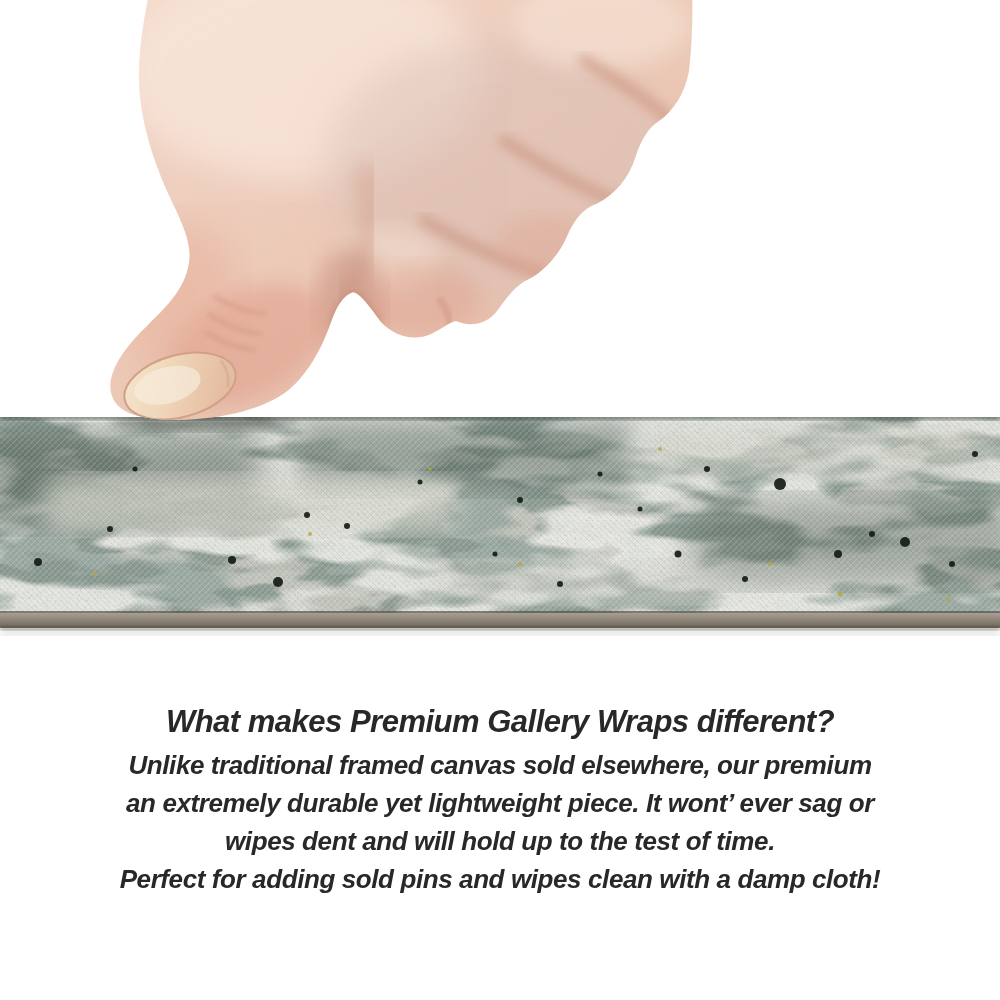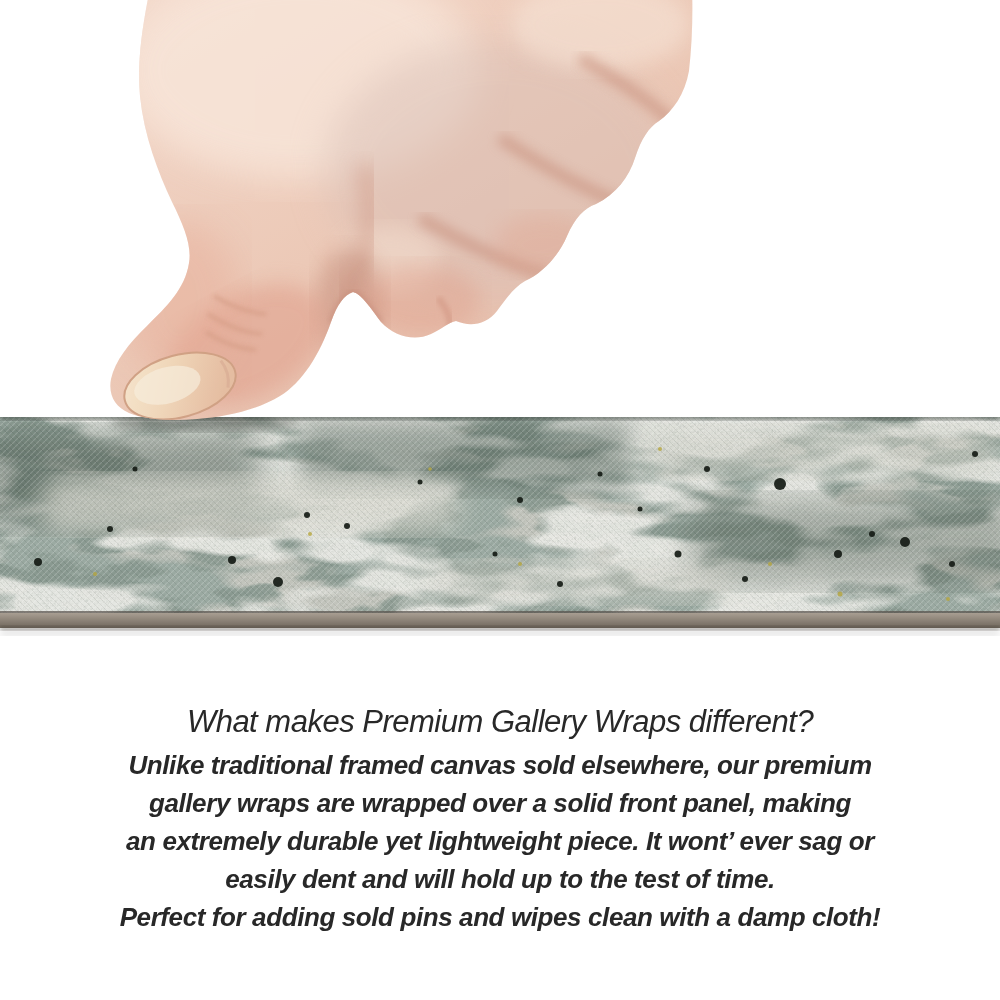--- a/index.html
+++ b/index.html
@@ -7,21 +7,21 @@
     position:relative;width:1000px;height:1000px;background:#ffffff;
     overflow:hidden;font-family:"Liberation Sans",sans-serif;
   }
   .hand-photo{position:absolute;top:0;left:0;z-index:3;}
   .canvas-strip{position:absolute;top:414px;left:0;z-index:2;}
   .info{
     position:absolute;top:701px;left:0;width:1000px;z-index:4;
     text-align:center;font-style:italic;color:#282828;
   }
   .info-heading{
-    font-size:31px;line-height:42px;font-weight:400;
+    font-size:31px;line-height:42px;font-weight:700;
     letter-spacing:-0.5px;margin:0 0 3px 0;white-space:nowrap;
   }
   .info-line{
     display:block;font-size:26px;line-height:38px;font-weight:700;
     letter-spacing:-0.4px;white-space:nowrap;
   }
 </style>
 </head>
 <body>
 
@@ -206,18 +206,17 @@
         <path d="M226,372 Q232,386 226,400" stroke="#d8ad94" stroke-width="3" fill="none" opacity="0.7"></path>
       </g>
 
       <path d="M331,322 C337,305 344,295 353,292 C362,294 371,309 381,322" stroke="#c88e7b" stroke-width="6" fill="none" filter="url(#hb2)" opacity="0.5"></path>
     </g>
   </svg>
 
   <div class="info">
     <h1 class="info-heading">What makes Premium Gallery Wraps different?</h1>
     <span class="info-line">Unlike traditional framed canvas sold elsewhere, our premium</span>
-    <span class="info-line">gallery wraps are wrapped over a solid front panel, making</span>
     <span class="info-line">an extremely durable yet lightweight piece. It wont’ ever sag or</span>
-    <span class="info-line">easily dent and will hold up to the test of time.</span>
+    <span class="info-line">wipes dent and will hold up to the test of time.</span>
     <span class="info-line">Perfect for adding sold pins and wipes clean with a damp cloth!</span>
   </div>
 </div>
 
 </body></html>

